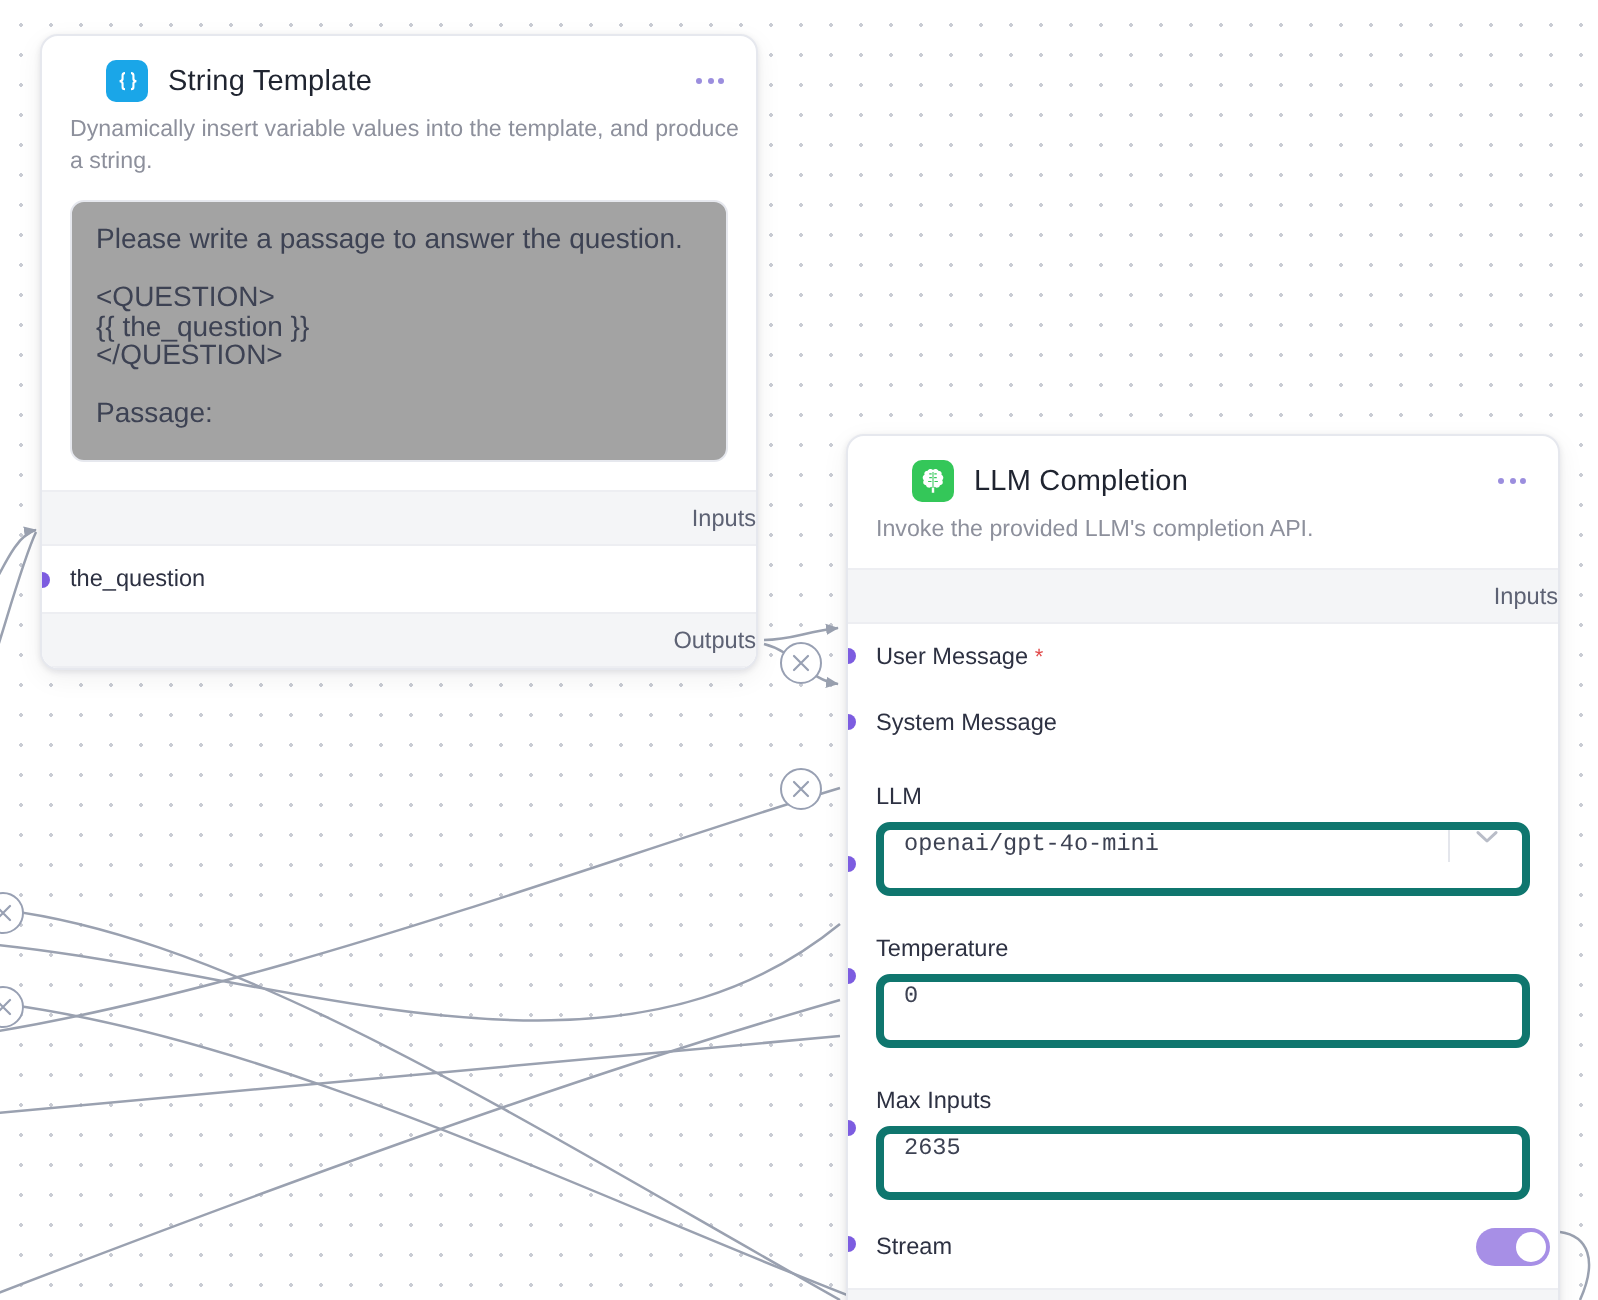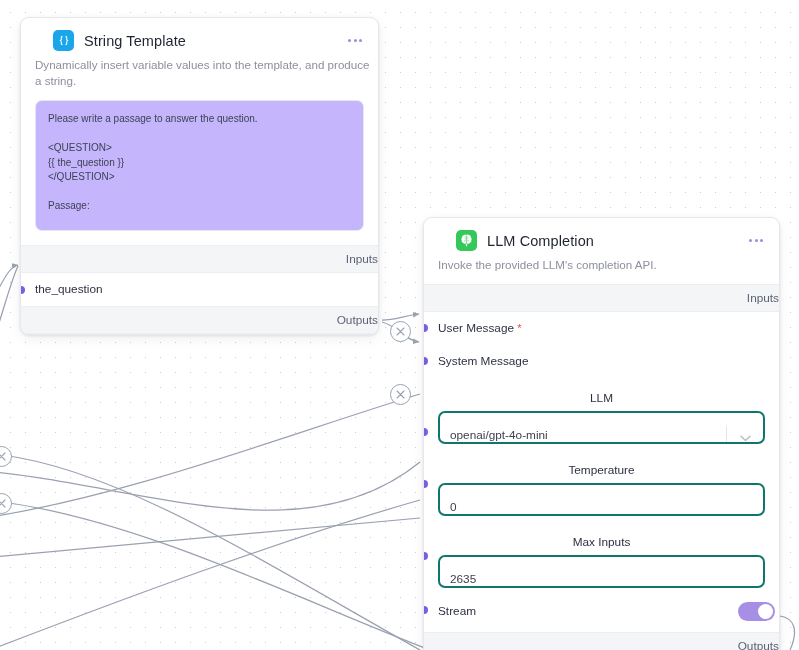--- a/index.html
+++ b/index.html
@@ -81,26 +81,26 @@
     padding: 6px 0 0 14px;
   }
 
   
   .tmpl-box {
     margin: 12px 14px 14px 14px;
     border: 1px solid #e6e8ee;
     border-radius: 7px;
     padding: 11px 12px;
     height: 107px;
-    font-size: 10px;
+    font-size: 14px;
     line-height: 14.5px;
     color: #3d4253;
     white-space: pre-wrap;
     overflow: hidden;
-    background: #c4b5fd;
+    background: #a3a3a3;
     cursor: text;
   }
 
   
   .section-bar {
     background: #f4f5f7;
     border-top: 1px solid #edeef2;
     border-bottom: 1px solid #edeef2;
     text-align: right;
     font-size: 11.8px;
@@ -130,33 +130,33 @@
   .port.out { right: -4px; }
 
   .req-star { color: #e14b4b; font-size: 11px; }
 
   
   .field-wrap { position: relative; padding: 4px 14px 0 14px; }
   .field-label {
     font-size: 11.8px;
     color: #2d3142;
     padding: 9px 0 6px 0;
-    text-align: center;
   }
   .field {
-    border: 2px solid #0f766e;
+    border: 4px solid #0f766e;
     border-radius: 7px;
     height: 29px;
     display: flex;
-    align-items: flex-end;
+    align-items: flex-start;
     font-size: 11.8px;
     color: #3d4253;
     padding: 0 10px;
     background: #fff;
     cursor: text;
+    font-family: Liberation Mono, monospace;
   }
   .field.select { padding-right: 0; cursor: pointer; }
   .field .val { flex: 1 1 auto; }
   .sep {
     width: 1px; height: 16px;
     background: #e4e6ec;
     flex: 0 0 auto;
   }
   .chev {
     width: 36px;

